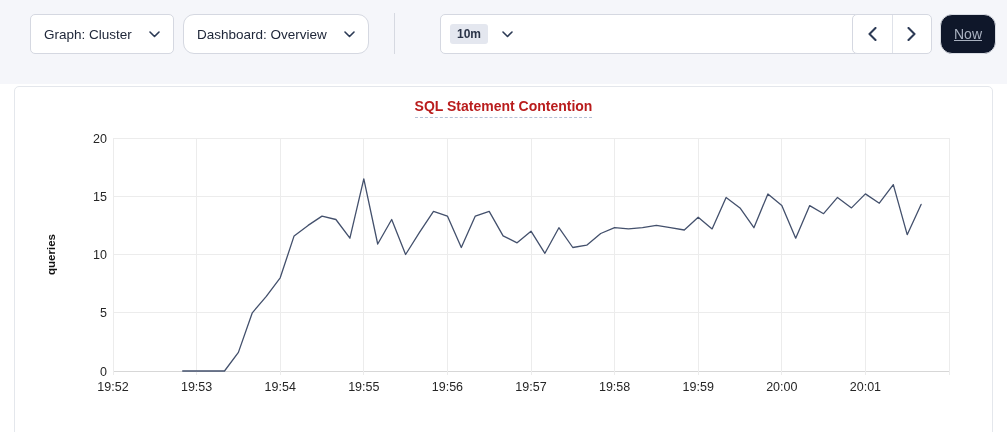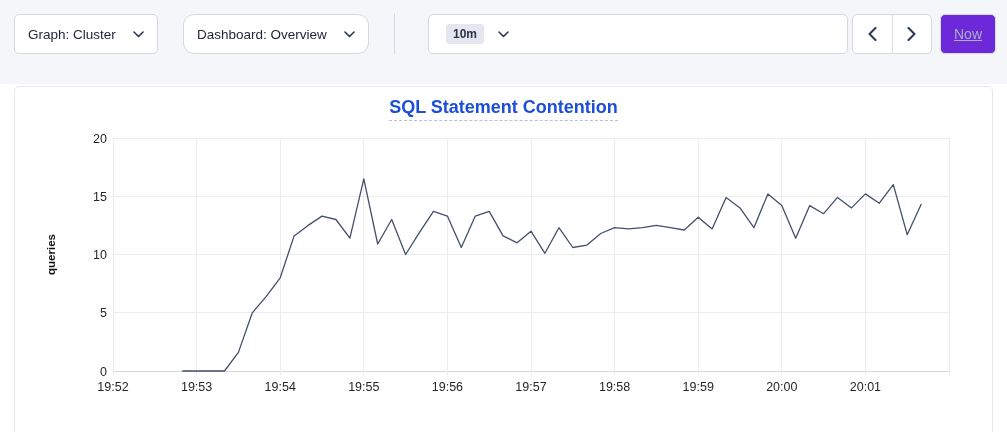--- a/index.html
+++ b/index.html
@@ -22,27 +22,27 @@
   .ctl {
     position: absolute; top: 14px; height: 40px;
     background: #ffffff;
     border: 1px solid #d5d8e1;
     border-radius: 5px;
     display: flex; align-items: center;
     font-size: 13.5px; color: #20283a;
     cursor: pointer;
   }
   .dd { padding: 0 13px; justify-content: space-between; font-weight: 500; }
-  #graph-dd     { left: 14px;  width: 144px; }
+  #graph-dd     { left: 30px;  width: 144px; }
   #dashboard-dd { left: 183px; width: 186px; border-radius: 11px; }
   .vdivider {
     position: absolute; left: 394px; top: 13px;
     width: 1px; height: 41px; background: #d6d9e1;
   }
-  #time-picker { left: 428px; width: 420px; padding: 0 16px 0 17px; }
+  #time-picker { left: 440px; width: 420px; padding: 0 16px 0 9px; }
   .badge {
     background: #e4e7ef; border-radius: 3px;
     font-weight: bold; font-size: 12px; color: #2a3347;
     padding: 4px 7px; margin-right: 14px; line-height: 1;
   }
   .time-label { flex: 1; text-align: left; }
   .chev { flex: none; display: inline-flex; color: #2c3a55; }
 
   .btn-group {
     position: absolute; left: 852px; top: 14px;
@@ -55,40 +55,40 @@
     display: flex; align-items: center; justify-content: center;
     cursor: pointer;
   }
   .btn-group button + button { border-left: 1px solid #dfe2e9; }
   .arrow-enabled  { color: #1c2537; }
   .arrow-disabled { color: #b7bdc9; cursor: default; }
 
   #now-btn {
     position: absolute; left: 940px; top: 14px;
     width: 56px; height: 40px;
-    background: #6d28d9; border: 1px solid #d9dce3; border-radius: 5px;
+    background: #0f172a; border: 1px solid #d9dce3; border-radius: 12px;
     color: #a9b1c0; font-size: 14px; font-family: "Liberation Sans", sans-serif;
     cursor: default;
     text-decoration: underline;
   }
 
   
   .card {
     position: absolute; left: 14px; top: 86px;
     width: 979px; height: 356px;
     background: #ffffff;
     border: 1px solid #e4e7ec;
     border-radius: 5px;
   }
   .chart-title-wrap {
     position: absolute; left: 0; top: 10px; width: 100%;
     text-align: center;
   }
   .chart-title-wrap span {
-    font-size: 18px; font-weight: bold; color: #1d4ed8;
+    font-size: 14px; font-weight: bold; color: #b91c1c;
     border-bottom: 1px dashed #b6c1d6;
     padding-bottom: 3px;
     cursor: pointer;
   }
   #chart { position: absolute; left: 0; top: 0; display: block; }
   #chart text { font-family: "Liberation Sans", sans-serif; }
 </style>
 </head>
 <body>
 

